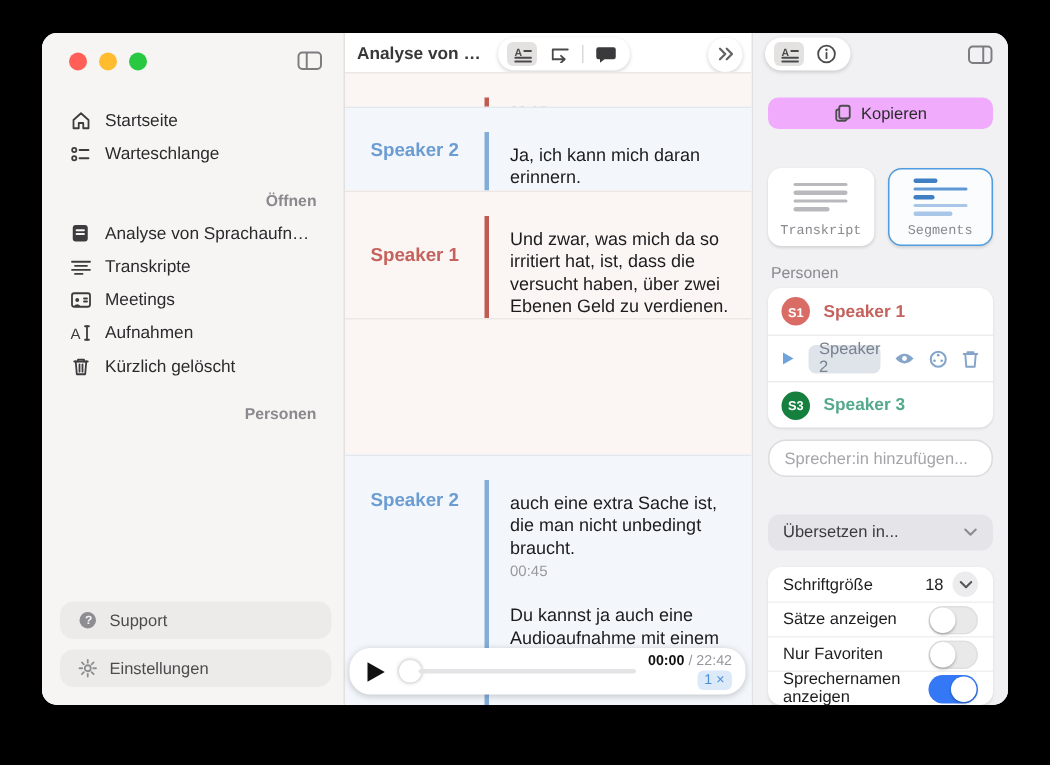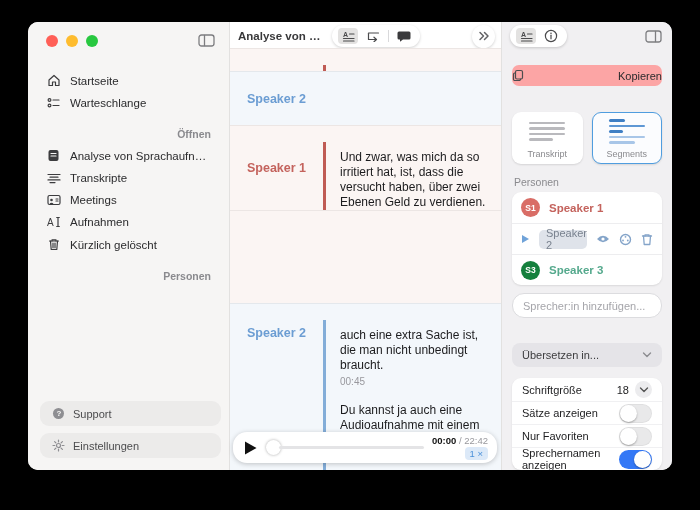--- a/index.html
+++ b/index.html
@@ -60,26 +60,26 @@
   .scrub .track { flex:1; height:3px; background:#e4e4e6; border-radius:2px; margin-left:-2px; }
   .ptime-col { display:flex; flex-direction:column; align-items:flex-end; gap:1px; }
   .ptime { font-size:9.5px; color:#98989d; white-space:nowrap; }
   .ptime b { color:#111; }
   .speed-chip { font-size:9.5px; color:#4a90d9; background:#dcE9f8; border-radius:4px; padding:0 5px; line-height:13px; }
   
   .panel { flex:1; background:#f1f0f2; display:flex; flex-direction:column; overflow:hidden; }
   .panel-toolbar { height:26px; display:flex; align-items:center; padding:2px 10px 0 8px; }
   .win-toggle { margin-left:auto; color:#7d7d80; display:flex; }
   .panel-body { flex:1; padding:10px 10px 0 10px; display:flex; flex-direction:column; overflow:hidden; }
-  .copy-btn { height:22px; background:#fca5a5; border-radius:7px; display:flex; align-items:center; justify-content:space-between; gap:6px;
+  .copy-btn { height:22px; background:#f0abfc; border-radius:7px; display:flex; align-items:center; justify-content:center; gap:6px;
     font-size:11px; color:#2b2b2d; margin-top:7px; }
   .copy-btn .ic { display:flex; color:#4c4c4e; }
   .cards { display:flex; gap:9px; margin-top:26px; }
   .vcard { flex:1; height:52px; background:#fff; border-radius:9px; box-shadow:0 1px 2px rgba(0,0,0,.12);
-    display:flex; flex-direction:column; align-items:center; justify-content:flex-end; padding-bottom:4px; border:1.5px solid transparent; }
+    display:flex; flex-direction:column; align-items:center; justify-content:flex-end; padding-bottom:4px; border:1.5px solid transparent;font-family:Liberation Mono, monospace; }
   .vcard.sel { border-color:#4f9ddf; background:#fbfcfe; }
   .vcard .icbox { flex:1; display:flex; align-items:center; justify-content:center; width:100%; }
   .vcard .lines { display:flex; flex-direction:column; gap:3px; width:36px; }
   .vcard .lines i { height:2.5px; border-radius:2px; display:block; }
   .vcard.gray .lines i { background:#b9b9bd; }
   .vcard .lbl { font-size:9px; color:#8a8a8e; }
   .sec-header { font-size:10.5px; color:#8a8a8e; margin:12px 2px 4px 2px; }
   .persons-card { background:#fff; border-radius:9px; box-shadow:0 1px 2px rgba(0,0,0,.10); }
   .p-row { display:flex; align-items:center; gap:9px; padding:0 9px; height:31px; }
   .p-row + .p-row { border-top:1px solid #ededef; }
@@ -263,20 +263,26 @@
         <div class="group g0 red">
           <div class="g-label"></div>
           <div class="g-body">
             <div class="seg">
               <div class="time">00:25</div>
             </div>
           </div>
         </div>
         <div class="group g1 blue">
           <div class="g-label">Speaker 2</div>
+          <div class="g-body">
+            <div class="seg">
+              <div class="txt">Ja, ich kann mich daran erinnern.</div>
+              <div class="time">00:28</div>
+            </div>
+          </div>
         </div>
         <div class="group g2 red">
           <div class="g-label">Speaker 1</div>
           <div class="g-body">
             <div class="seg">
               <div class="txt">Und zwar, was mich da so irritiert hat, ist, dass die versucht haben, über zwei Ebenen Geld zu verdienen.</div>
               <div class="time">00:30</div>
             </div>
           </div>
         </div>

